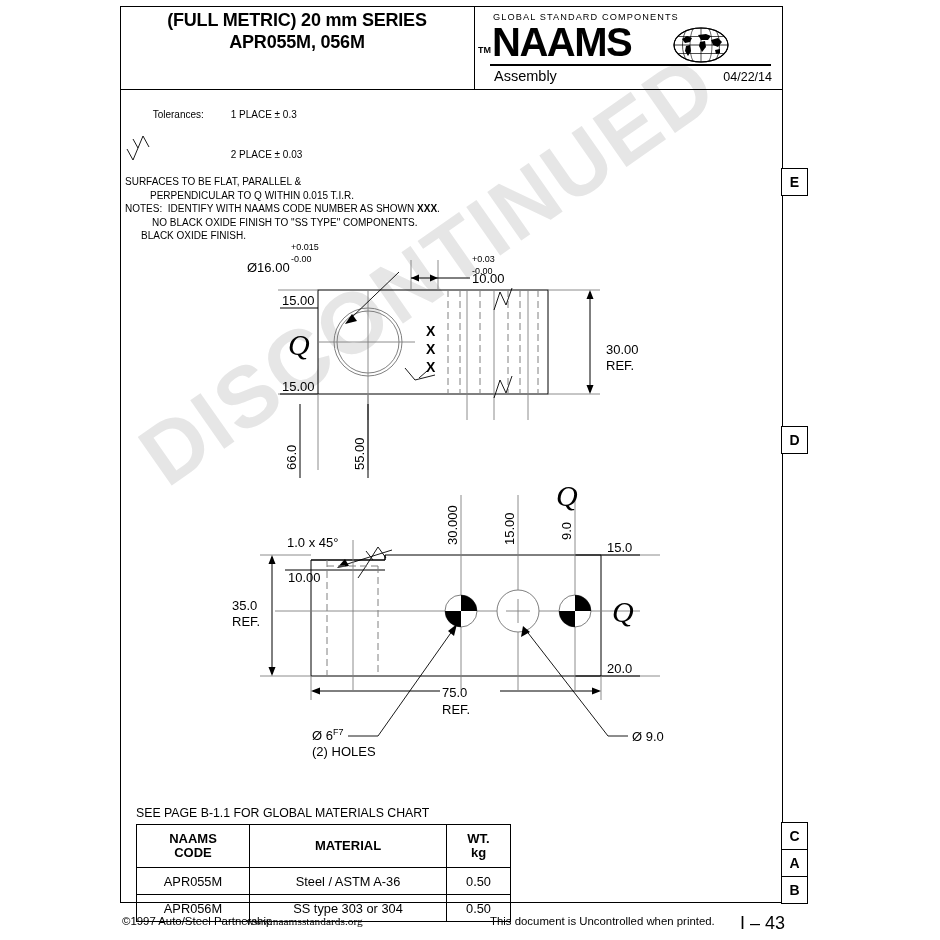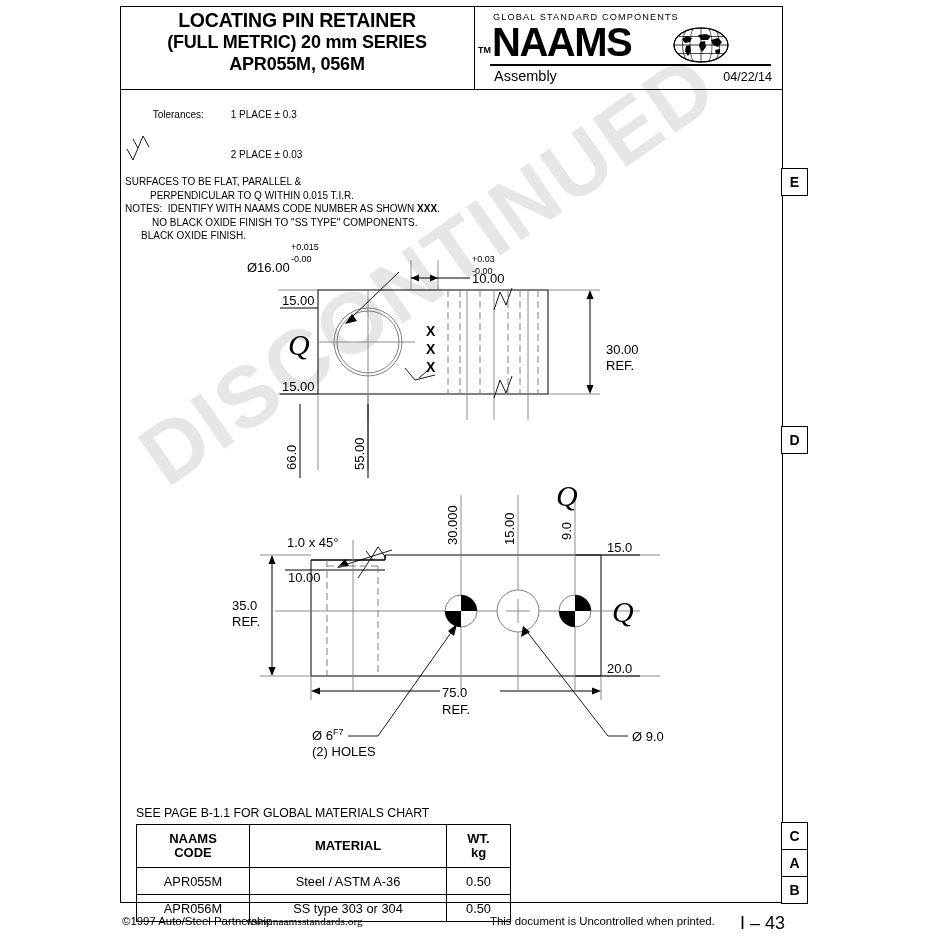--- a/index.html
+++ b/index.html
@@ -88,21 +88,20 @@
 <div class="page">
 
   <div class="watermark">
     <span>DISCONTINUED</span>
   </div>
 
   <div class="frame"></div>
 
   <div class="titleblock">
     <div class="tb-left">
-      <div class="l1">LOCATING PIN RETAINER</div>
       <div class="l2">(FULL METRIC) 20 mm SERIES</div>
       <div class="l3">APR055M, 056M</div>
     </div>
     <div class="tb-right">
       <div class="gsc">GLOBAL STANDARD COMPONENTS</div>
       <div class="tm">TM</div>
       <div class="naams">NAAMS</div>
       <div class="globe">
         <svg viewBox="0 0 56 36" width="56" height="36">
           <ellipse cx="28" cy="18" rx="27" ry="17" fill="#ffffff" stroke="#000" stroke-width="1.1"></ellipse>

